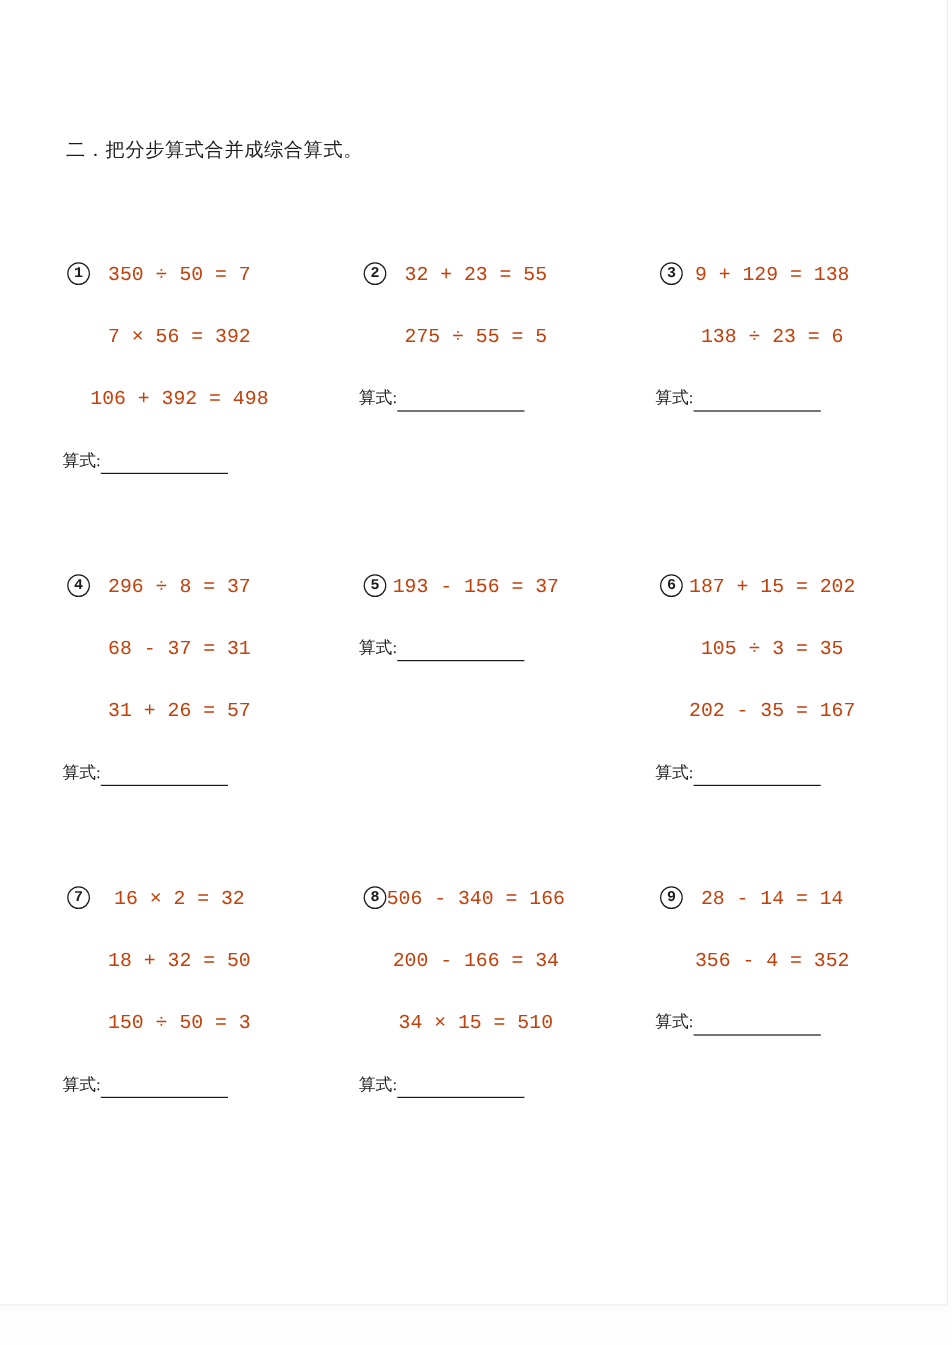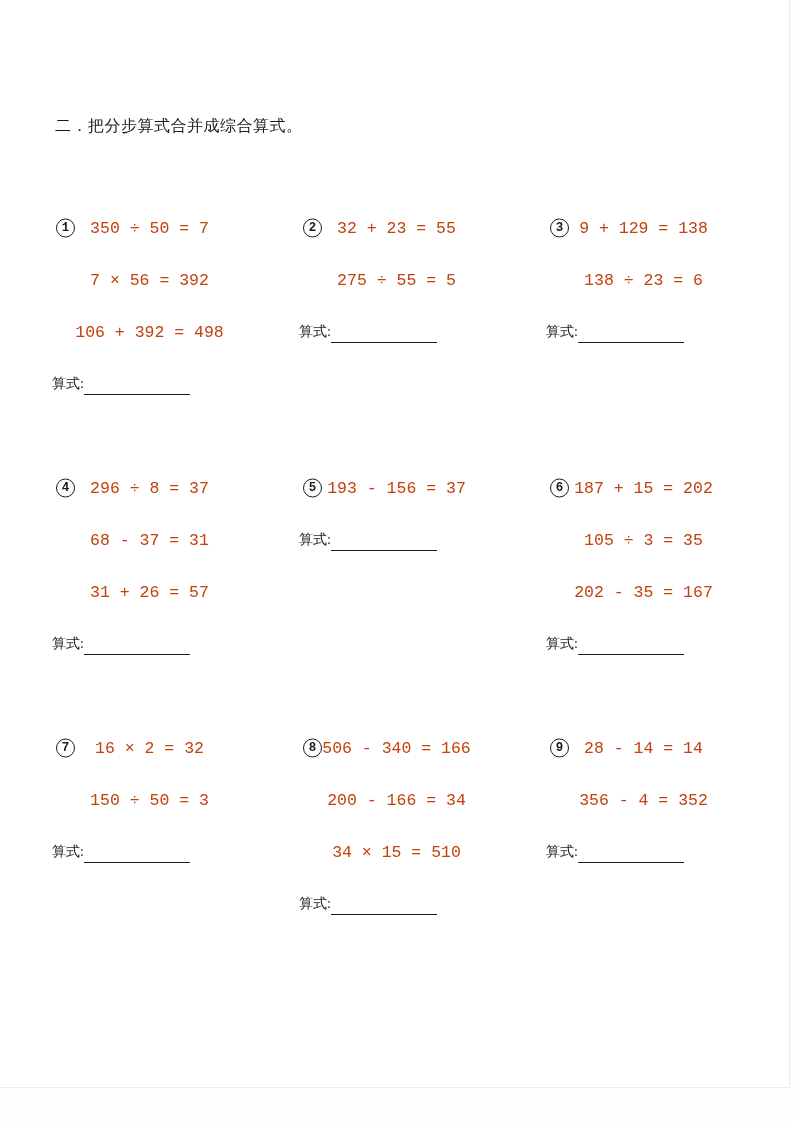--- a/index.html
+++ b/index.html
@@ -177,20 +177,23 @@
           <span class="answer-blank"></span>
       </div>
     </div>
 
     <div class="problem">
       <div class="eq-line">
         <span class="circle-num">7</span>
         <span class="eq">16 × 2 = 32</span>
       </div>
       <div class="eq-line">
+        <span class="eq">18 + 32 = 50</span>
+      </div>
+      <div class="eq-line">
         <span class="eq">150 ÷ 50 = 3</span>
       </div>
       <div class="answer-line">
         <span class="answer-label">算式:</span>
           <span class="answer-blank"></span>
       </div>
     </div>
 
     <div class="problem">
       <div class="eq-line">

